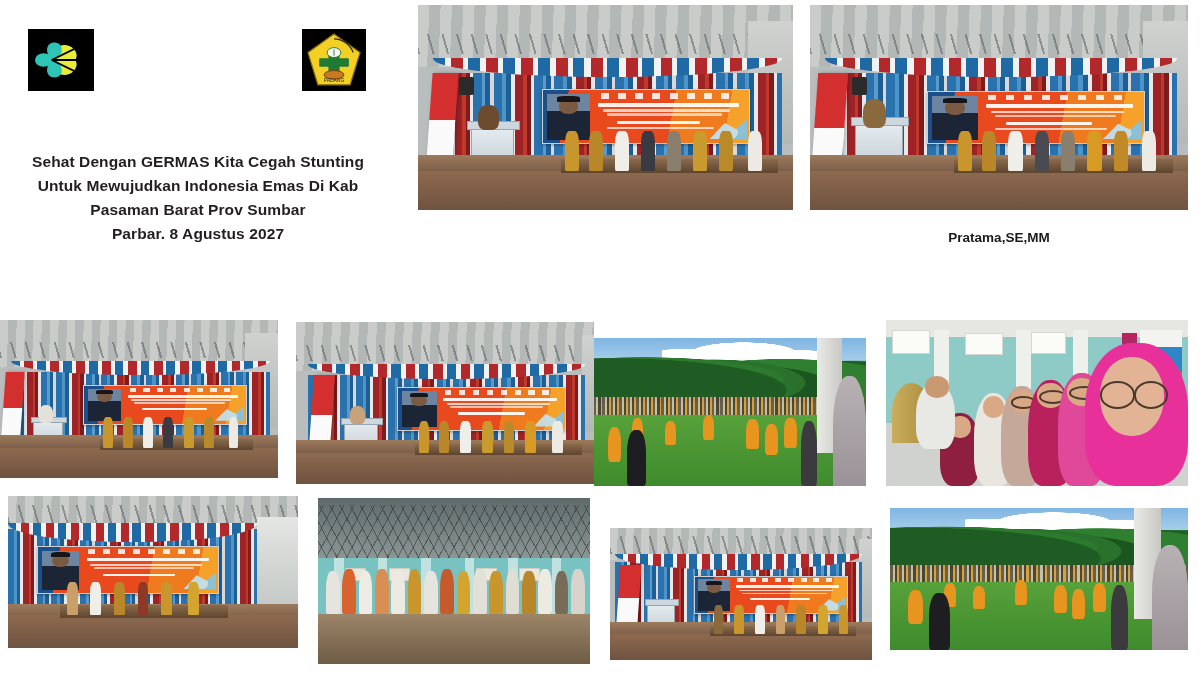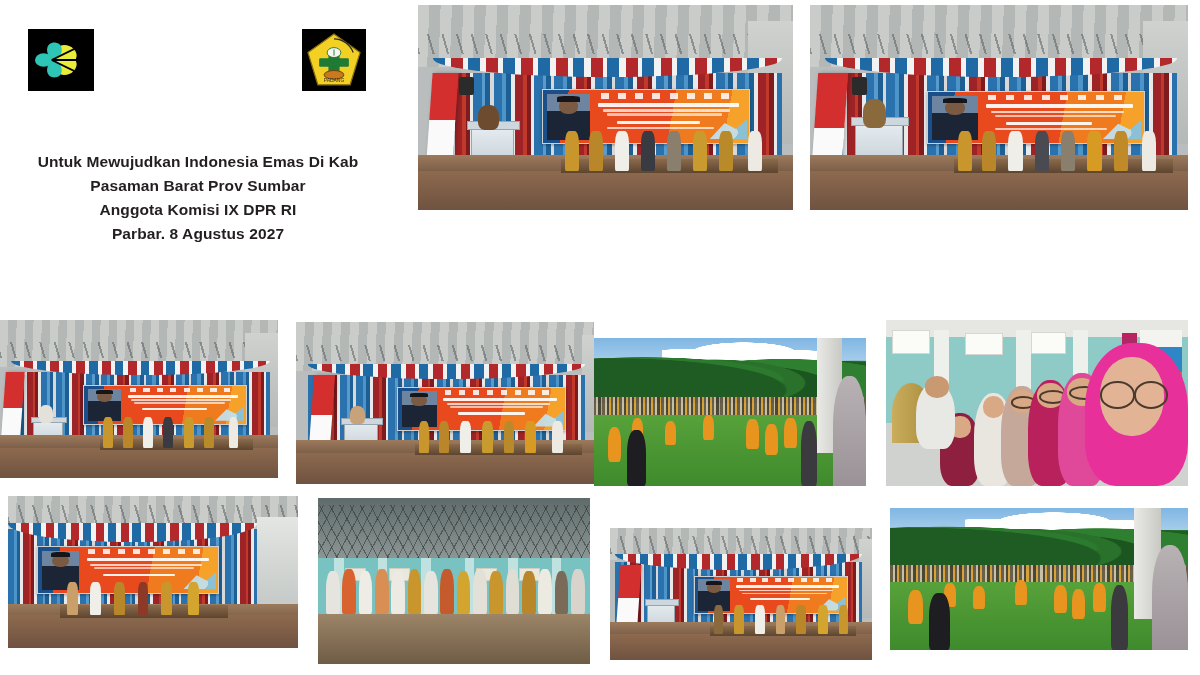--- a/index.html
+++ b/index.html
@@ -172,23 +172,23 @@
         <rect x="26" y="47" width="48" height="14" rx="2"></rect>
       </g>
       <ellipse cx="50" cy="38" rx="11" ry="8" fill="#f7f7f2" stroke="#1f7a34" stroke-width="1.5"></ellipse>
       <path d="M50 33 l0 10" stroke="#1f7a34" stroke-width="1.5"></path>
       <ellipse cx="50" cy="74" rx="16" ry="7" fill="#c97a1e" stroke="#6b3f0b" stroke-width="1.5"></ellipse>
       <text x="50" y="86" font-size="8" fill="#2b2b2b" text-anchor="middle" font-family="Liberation Sans, sans-serif">PADANG</text>
     </svg>
   </div>
 
   <div class="title-block" style="left:8px;top:150px;width:380px;">
+    <div>Sehat Dengan GERMAS Kita Cegah Stunting</div>
     <div>Untuk Mewujudkan Indonesia Emas Di Kab</div>
     <div>Pasaman Barat Prov Sumbar</div>
-    <div>Anggota Komisi IX DPR RI</div>
     <div>Parbar. 8 Agustus 2027</div>
   </div>
 
   <div class="photo" style="left:418px;top:5px;width:375px;height:205px;">
     <div class="scene hall">
       <div class="roof"></div>
       <div class="truss"></div>
       <div class="wallR"></div>
       <div class="curtain"></div>
       <div class="swag"></div>
@@ -256,20 +256,21 @@
         <i style="left:73%;background:#c08a28"></i>
         <i style="left:86%;background:#eceae3"></i>
       </div>
     </div>
   </div>
 
   <div class="cap cap-1" style="left:418px;top:215px;width:375px;">
   </div>
 
   <div class="cap cap-2" style="left:810px;top:228px;width:378px;">
+    <div>Pratama,SE,MM</div>
   </div>
 
   <div class="photo" style="left:0px;top:320px;width:278px;height:158px;">
     <div class="scene hall">
       <div class="roof"></div>
       <div class="truss"></div>
       <div class="wallR"></div>
       <div class="curtain"></div>
       <div class="swag"></div>
       <div class="flag" style="left:1%;width:7%;"></div>

